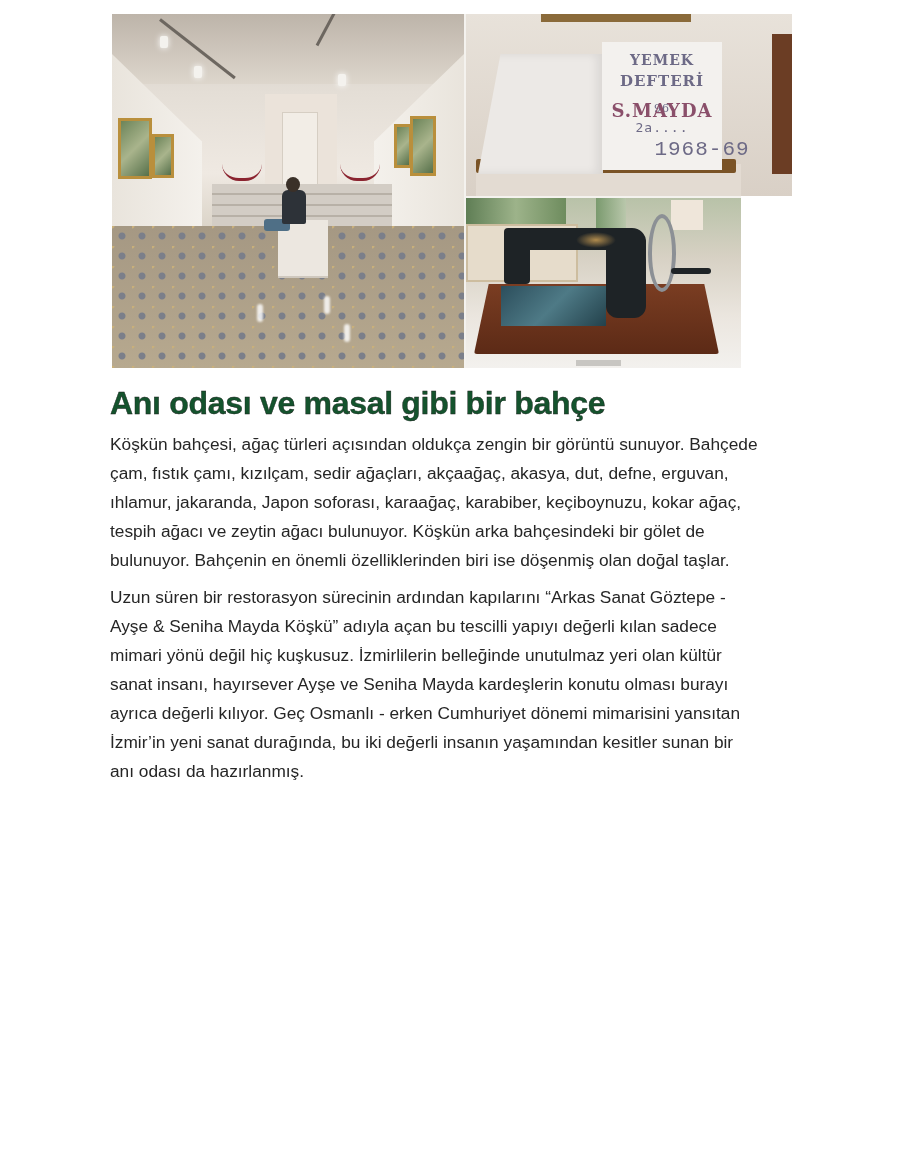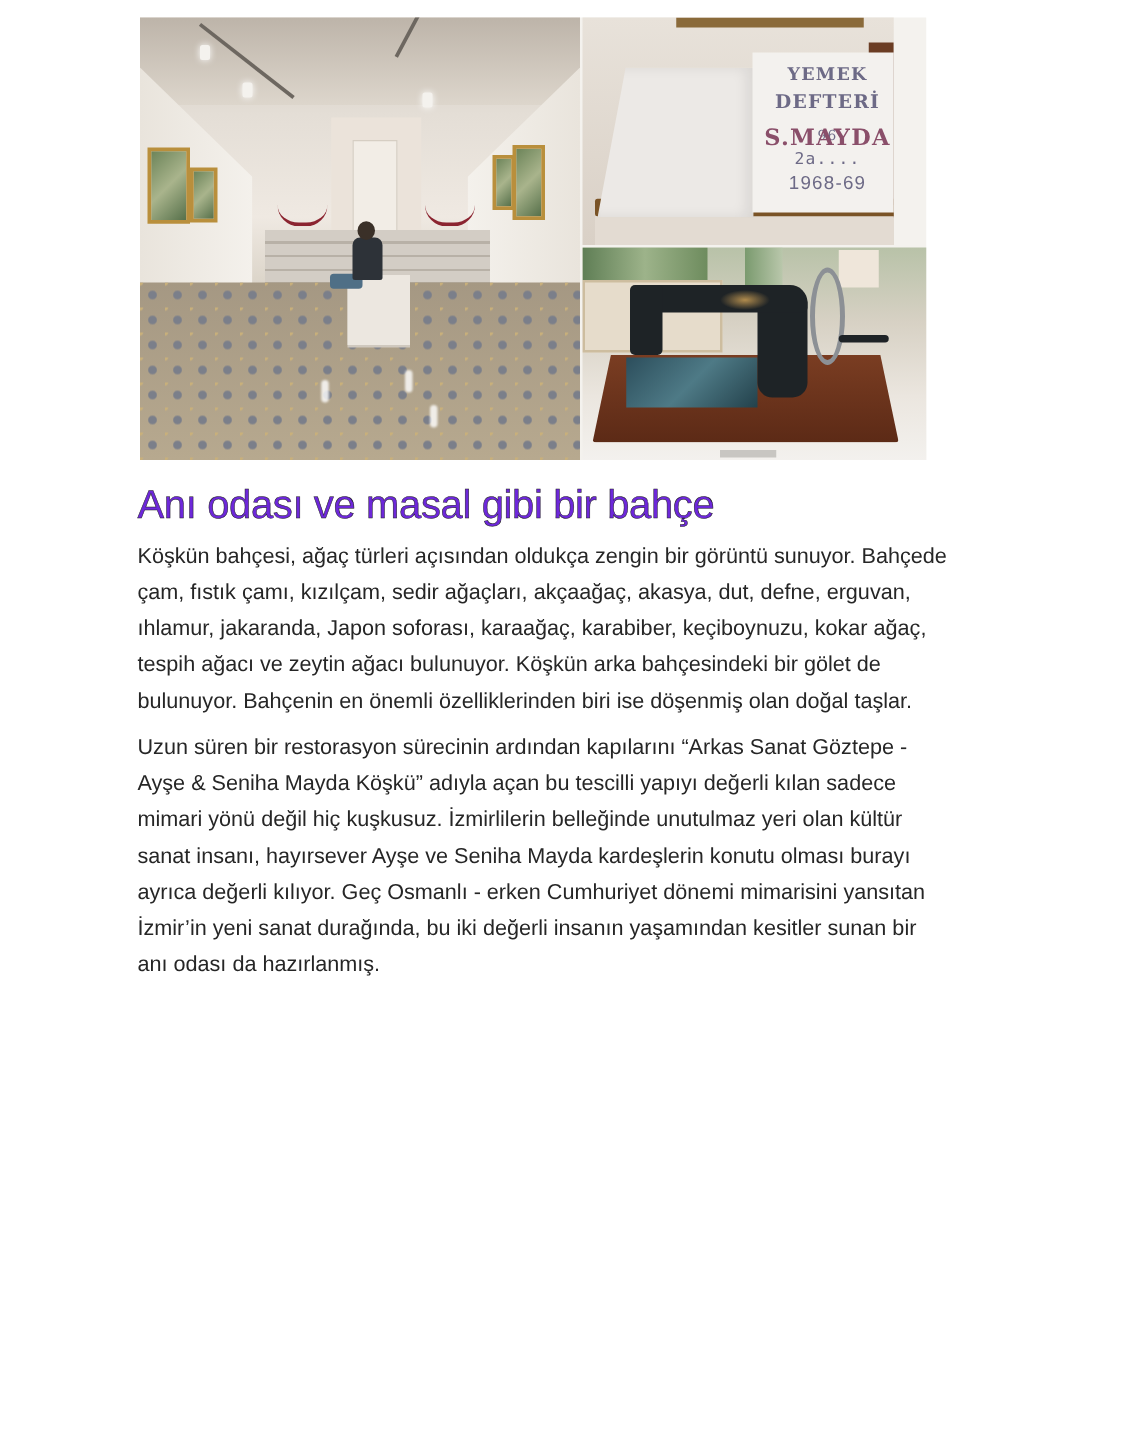--- a/index.html
+++ b/index.html
@@ -5,21 +5,21 @@
   html, body { margin: 0; padding: 0; background: #ffffff; }
   body { width: 900px; height: 1165px; position: relative; overflow: hidden;
          font-family: "Liberation Sans", "DejaVu Sans", sans-serif; color: #222222; }
 
   
   .collage { position: absolute; left: 112px; top: 14px; width: 629px; height: 354px;
              background: #f4f2ee; }
   .photo { position: absolute; overflow: hidden; }
   .photo-gallery { left: 0; top: 0; width: 352px; height: 354px;
     background: linear-gradient(180deg, #cfc7bd 0%, #e4ded6 22%, #efe9e2 45%, #d9d2c6 62%, #9f968a 64%, #a59a89 100%); }
-  .photo-book { left: 354px; top: 0; width: 249px; height: 182px;
+  .photo-book { left: 354px; top: 0; width: 326px; height: 182px;
     background: linear-gradient(180deg, #e8e2da 0%, #d9d0c6 100%); }
   .photo-sewing { left: 354px; top: 184px; width: 275px; height: 170px;
     background: linear-gradient(180deg, #b8c2a8 0%, #d7d1c4 35%, #ebe6df 70%, #f3f1ee 100%); }
 
   
   .g-ceiling { position:absolute; left:0; top:0; width:352px; height:70px;
     background: linear-gradient(180deg,#bdb4a9,#ddd6cc); }
   .g-track { position:absolute; height:3px; background:#6d6760; transform-origin:left center; }
   .g-spot { position:absolute; width:8px; height:12px; background:#f4f2ee; border-radius:2px; box-shadow:0 0 6px #fff; }
   .g-wall-left { position:absolute; left:0; top:40px; width:90px; height:250px;
@@ -52,41 +52,41 @@
   .b-right-page { position:absolute; left:136px; top:28px; width:120px; height:128px; background:#f3f1ee; }
   .b-cover { position:absolute; left:10px; top:145px; width:260px; height:14px; background:#7a5326; border-radius:2px; }
   .b-spine { position:absolute; right:0; top:20px; width:20px; height:140px; background:#6b3d24; }
   .b-text { position:absolute; left:136px; width:120px; text-align:center; color:#6d6a86;
     font-family: "DejaVu Serif", serif; letter-spacing:1px; }
   .b-t1 { top:38px; font-size:14px; font-weight:bold; }
   .b-t2 { top:58px; font-size:15px; font-weight:bold; }
   .b-t3 { top:88px; font-size:11px; }
   .b-t4 { top:86px; font-size:18px; font-weight:bold; color:#8a4f6a; }
   .b-t5 { top:106px; font-size:13px; font-family:"DejaVu Sans Mono", monospace; }
-  .b-t6 { top:124px; font-size:15px; font-family:Liberation Sans, sans-serif; }
+  .b-t6 { top:124px; font-size:21px; font-family:Liberation Mono, monospace;margin-left:40px; }
 
   
   .s-window { position:absolute; left:0; top:0; width:100px; height:26px; background: linear-gradient(90deg,#5f7e55,#9db38a,#6e8c5e); }
   .s-window2 { position:absolute; left:130px; top:0; width:30px; height:34px; background: linear-gradient(90deg,#7a9a6e,#b9c7ab); }
   .s-board { position:absolute; left:0; top:26px; width:108px; height:54px; background:#e6dccb; border:2px solid #cdbd9f; }
   .s-sketch { position:absolute; left:205px; top:2px; width:32px; height:30px; background:#efe6da; }
   .s-base { position:absolute; left:8px; top:86px; width:245px; height:70px; background: linear-gradient(180deg,#7a3d22,#5c2a16);
     border-radius:3px; clip-path: polygon(6% 0,94% 0,100% 100%,0 100%); }
   .s-plate { position:absolute; left:35px; top:88px; width:105px; height:40px; background: linear-gradient(135deg,#2c4e5c,#4e7a86 50%,#23414b); }
   .s-arm { position:absolute; left:40px; top:30px; width:140px; height:22px; background:#1e2326; border-radius:10px 14px 4px 4px; }
   .s-pillar { position:absolute; left:140px; top:40px; width:40px; height:80px; background:#1e2326; border-radius:4px 4px 12px 12px; }
   .s-head { position:absolute; left:38px; top:30px; width:26px; height:56px; background:#1e2326; border-radius:4px; }
   .s-wheel { position:absolute; left:182px; top:16px; width:20px; height:70px; border:4px solid #8c9095; border-radius:50%; }
   .s-handle { position:absolute; left:205px; top:70px; width:40px; height:6px; background:#1e2326; border-radius:3px; }
   .s-decor { position:absolute; left:110px; top:34px; width:40px; height:16px; background: radial-gradient(ellipse,#b08b4d,transparent 70%); }
   .s-label { position:absolute; left:110px; top:162px; width:45px; height:6px; background:#c8c6c2; }
 
   
   .article { position:absolute; left:110px; top:382px; width:650px; }
-  .heading { margin:0; font-size:32px; font-weight:normal; color:#6d28d9; letter-spacing:-0.3px;
+  .heading { margin:0; font-size:32px; font-weight:bold; color:#14532d; letter-spacing:-0.3px;
     line-height:42px; -webkit-text-stroke:0.4px #1c1c1c; }
   .para { margin:6px 0 0 0; font-size:17.3px; line-height:29px; color:#262626; }
   .para + .para { margin-top:8px; }
 </style>
 </head>
 <body>
 
 <div class="collage">
 
   <div class="photo photo-gallery">

